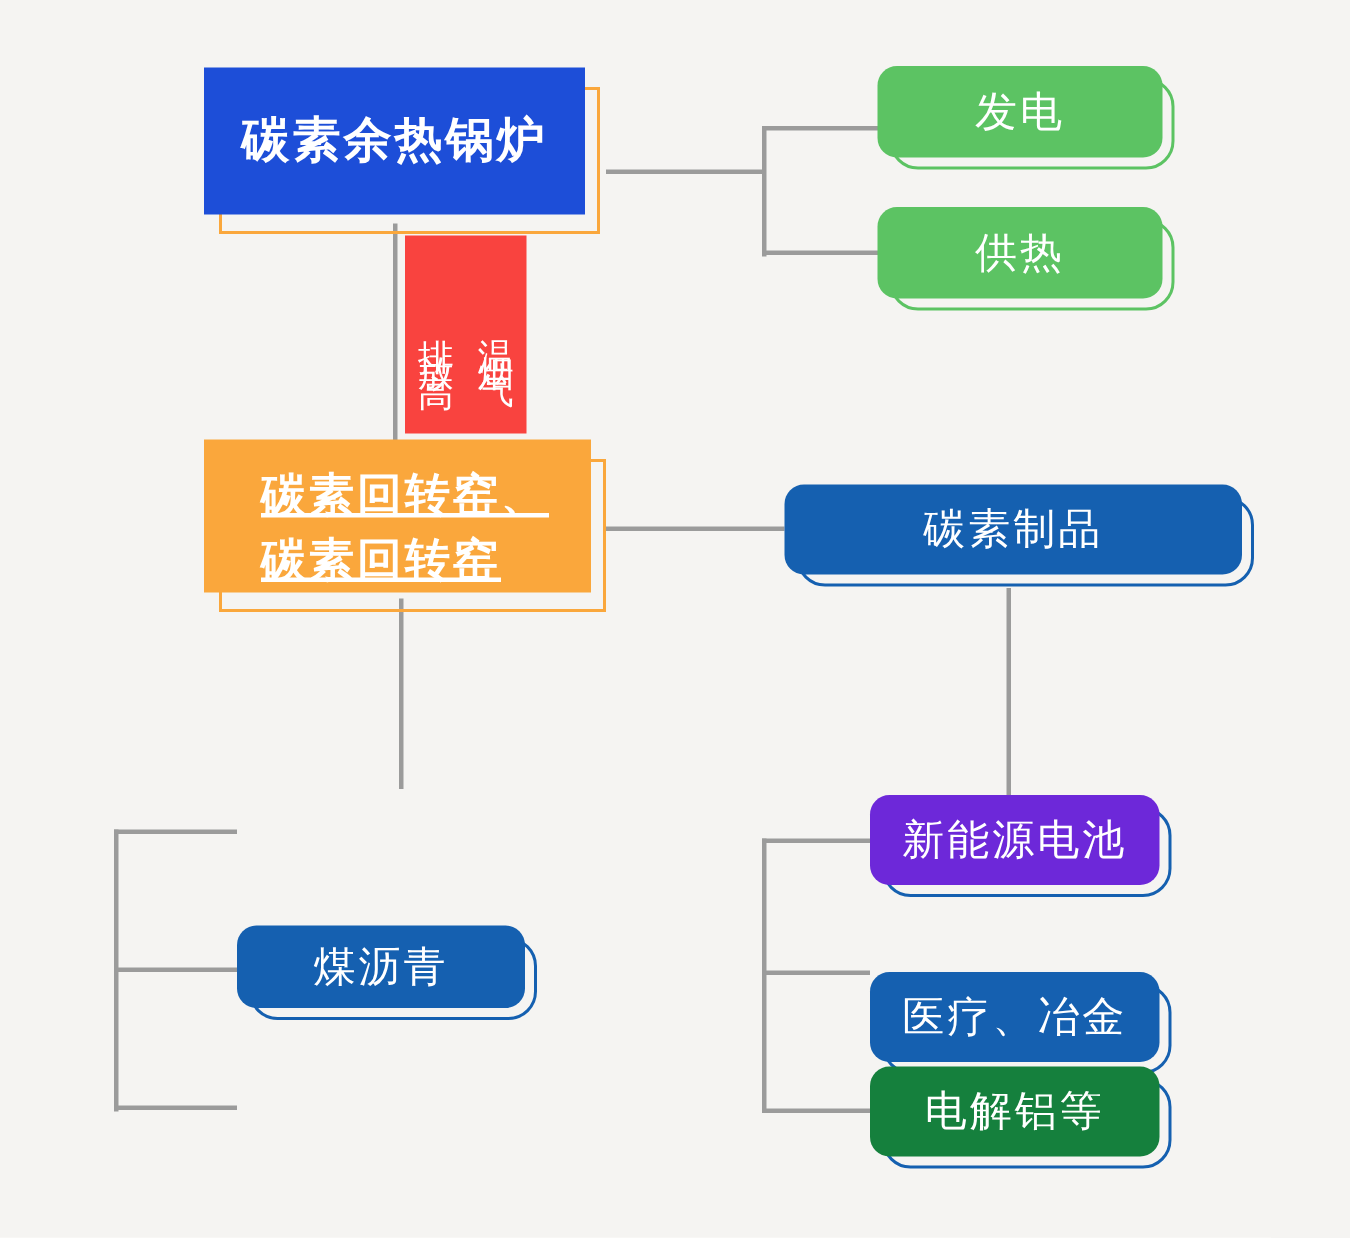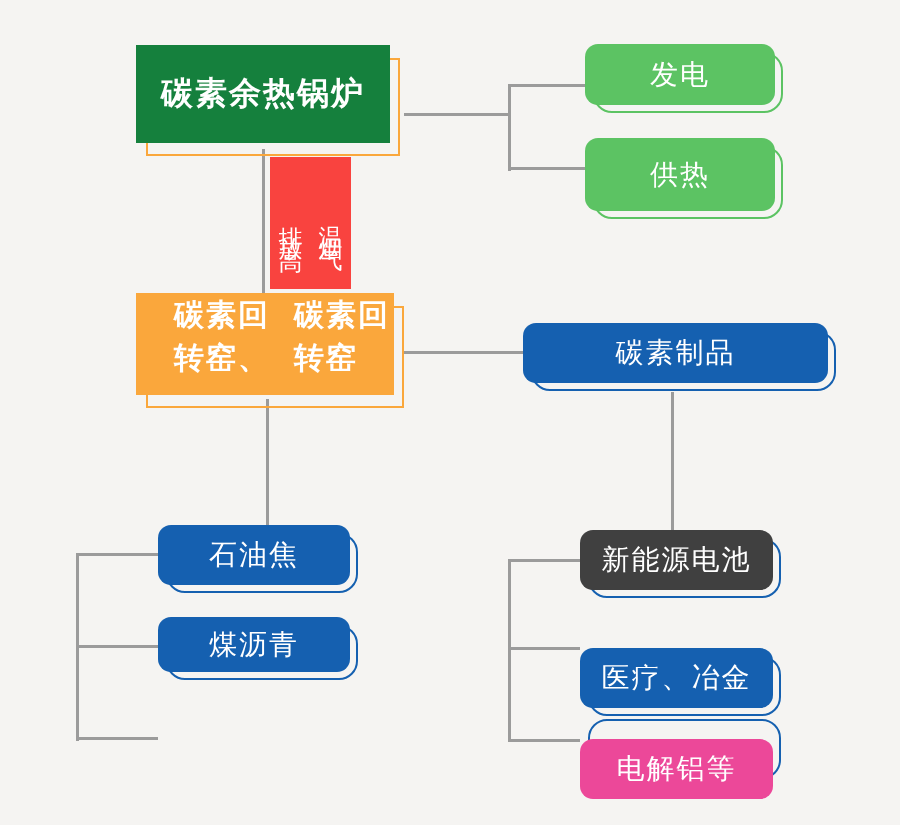--- a/index.html
+++ b/index.html
@@ -18,39 +18,39 @@
   .pill .ghost { left:8px; top:8px; border-radius:19px; }
   .face {
     position:absolute; left:0; top:0; width:100%; height:100%;
     display:flex; align-items:center; justify-content:center;
     color:#ffffff; box-sizing:border-box;
   }
   .pill .face { border-radius:13px; font-size:28px; letter-spacing:2px; }
   .rect .face { font-size:32px; font-weight:bold; letter-spacing:2px; }
   
   .face.two-line {
-    flex-direction:row; align-items:flex-start; justify-content:flex-end;
-    padding-left:38px; font-size:30px; line-height:43px;
+    flex-direction:column; align-items:flex-start; justify-content:flex-end;
+    padding-left:38px; font-size:30px; line-height:43px;text-decoration:underline;
   }
   
   .red-face {
     position:absolute; left:0; top:0; width:100%; height:100%;
     display:flex; flex-direction:row; align-items:center; justify-content:center;
     gap:14px; color:#ffffff;
   }
   .vcol {
     writing-mode:vertical-lr; text-orientation:upright;
     font-size:24px; letter-spacing:11px; line-height:26px;
   }
   
   #node-boiler   { left:136px; top:45px;  width:254px; height:98px; }
   #node-flue     { left:270px; top:157px; width:81px;  height:132px; }
   #node-kiln     { left:136px; top:293px; width:258px; height:102px; }
   #node-power    { left:585px; top:44px;  width:190px; height:61px; }
-  #node-heating  { left:585px; top:138px; width:190px; height:73px; }
+  #node-heating  { left:585px; top:138px; width:190px; height:61px; }
   #node-products { left:523px; top:323px; width:305px; height:60px; }
   #node-petcoke  { left:158px; top:525px; width:192px; height:60px; }
   #node-pitch    { left:158px; top:617px; width:192px; height:55px; }
   #node-needle   { left:158px; top:709px; width:192px; height:60px; }
   #node-battery  { left:580px; top:530px; width:193px; height:60px; }
   #node-medical  { left:580px; top:648px; width:193px; height:60px; }
   #node-alum     { left:580px; top:711px; width:193px; height:60px; }
   
   #c1  { left:404px; top:113px; width:106px; height:3px; }
   #c2  { left:508px; top:84px;  width:3px;   height:87px; }
@@ -86,21 +86,21 @@
   <div class="line" id="c10" style="background: rgb(155, 155, 155);"></div>
   <div class="line" id="c11" style="background: rgb(155, 155, 155);"></div>
   <div class="line" id="c12" style="background: rgb(155, 155, 155);"></div>
   <div class="line" id="c13" style="background: rgb(155, 155, 155);"></div>
   <div class="line" id="c14" style="background: rgb(155, 155, 155);"></div>
   <div class="line" id="c15" style="background: rgb(155, 155, 155);"></div>
   <div class="line" id="c16" style="background: rgb(155, 155, 155);"></div>
 
   <div class="node rect" id="node-boiler">
     <div class="ghost" style="border-color: rgb(250, 167, 60);"></div>
-    <div class="face" style="background: #15803d;">碳素余热锅炉</div>
+    <div class="face" style="background: #1d4ed8;">碳素余热锅炉</div>
   </div>
 
   <div class="node" id="node-flue">
     <div class="red-face" style="background: rgb(249, 67, 63);">
       <span class="vcol">排放高</span>
       <span class="vcol">温烟气</span>
     </div>
   </div>
 
   <div class="node rect" id="node-kiln">
@@ -117,34 +117,30 @@
   </div>
   <div class="node pill" id="node-heating">
     <div class="ghost" style="border-color: rgb(92, 195, 99);"></div>
     <div class="face" style="background: rgb(92, 195, 99);">供热</div>
   </div>
 
   <div class="node pill" id="node-products">
     <div class="ghost" style="border-color: rgb(21, 96, 176);"></div>
     <div class="face" style="background: rgb(21, 96, 176);">碳素制品</div>
   </div>
-  <div class="node pill" id="node-petcoke">
-    <div class="ghost" style="border-color: rgb(21, 96, 176);"></div>
-    <div class="face" style="background: rgb(21, 96, 176);">石油焦</div>
-  </div>
   <div class="node pill" id="node-pitch">
     <div class="ghost" style="border-color: rgb(21, 96, 176);"></div>
     <div class="face" style="background: rgb(21, 96, 176);">煤沥青</div>
   </div>
   <div class="node pill" id="node-battery">
     <div class="ghost" style="border-color: rgb(21, 96, 176);"></div>
-    <div class="face" style="background: #404040;">新能源电池</div>
+    <div class="face" style="background: #6d28d9;">新能源电池</div>
   </div>
   <div class="node pill" id="node-medical">
     <div class="ghost" style="border-color: rgb(21, 96, 176);"></div>
     <div class="face" style="background: rgb(21, 96, 176);">医疗、冶金</div>
   </div>
   <div class="node pill" id="node-alum">
     <div class="ghost" style="border-color: rgb(21, 96, 176);"></div>
-    <div class="face" style="background: #ec4899; margin-top: 28px;">电解铝等</div>
+    <div class="face" style="background: #15803d;">电解铝等</div>
   </div>
 
 </div>
 
 </body></html>

